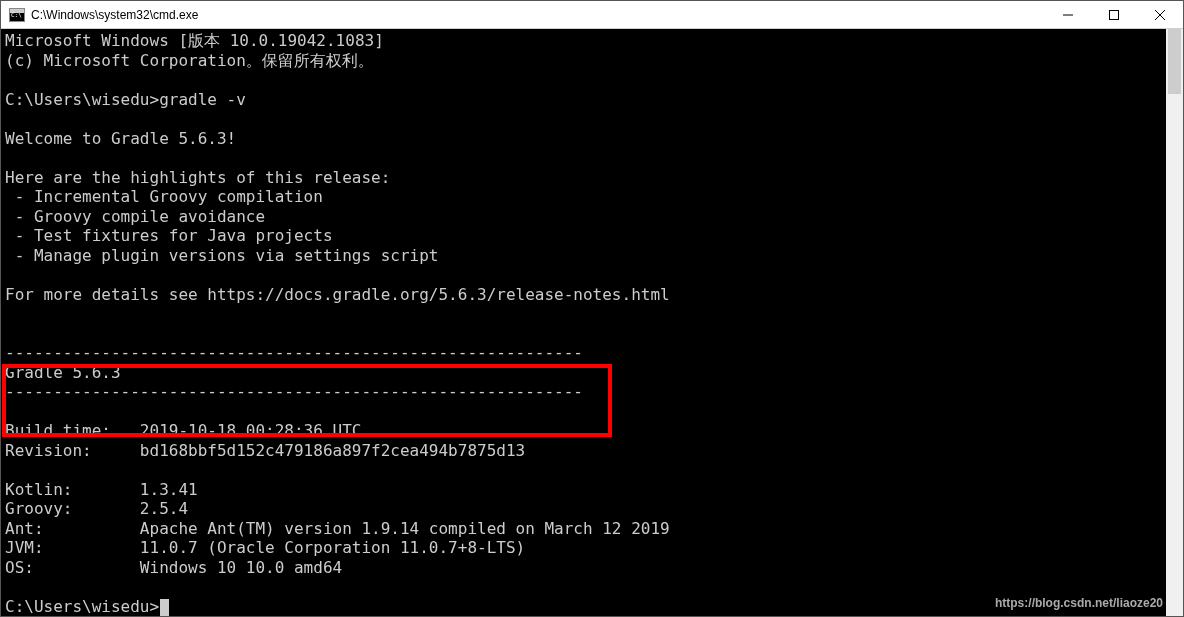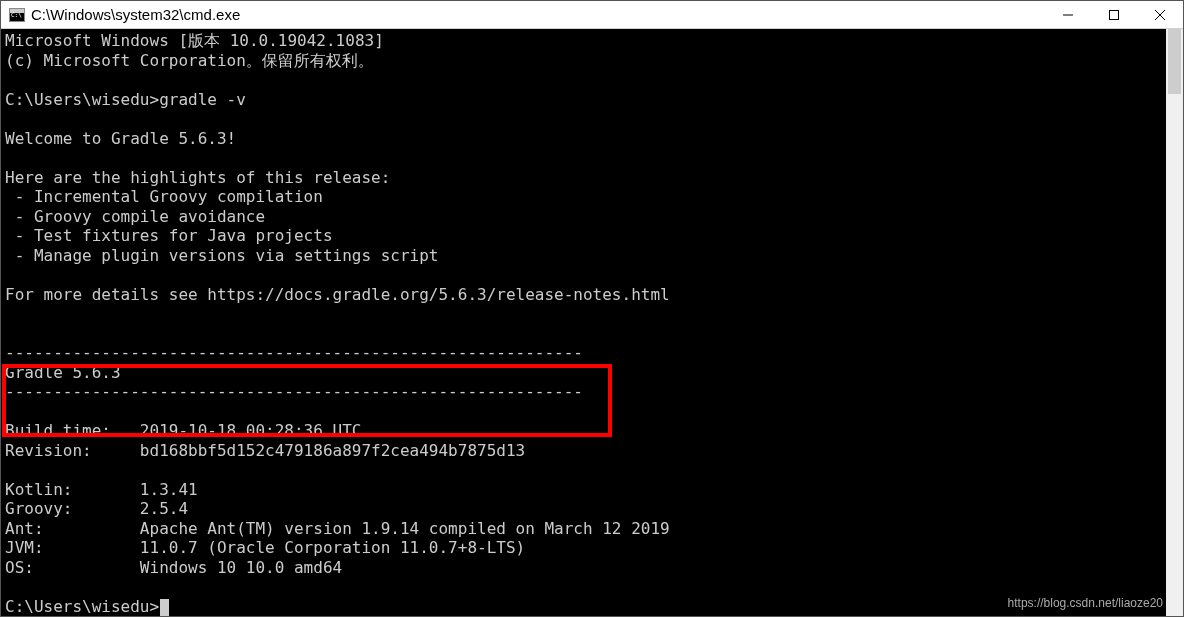--- a/index.html
+++ b/index.html
@@ -44,21 +44,21 @@
     .titlebar-icon-text {
       position: absolute;
       top: 3px;
       left: 1px;
       font-size: 6px;
       color: #fff;
       font-family: monospace;
       line-height: 1;
     }
     .titlebar-title {
-      font-size: 15px;
+      font-size: 12px;
       color: #000;
       flex: 1;
     }
     .titlebar-controls {
       display: flex;
       height: 100%;
     }
     .titlebar-btn {
       width: 46px;
       height: 100%;
@@ -108,20 +108,21 @@
       width: 610px;
       height: 73px;
     }
     .watermark {
       position: absolute;
       bottom: 6px;
       right: 20px;
       font-size: 12px;
       color: #aaa;
       font-family: Arial, sans-serif;
+      font-weight: bold;
     }
     .cursor-blink {
       display: inline-block;
       width: 9px;
       height: 17px;
       background: #ccc;
       vertical-align: text-bottom;
       margin-left: 1px;
     }
   </style>

